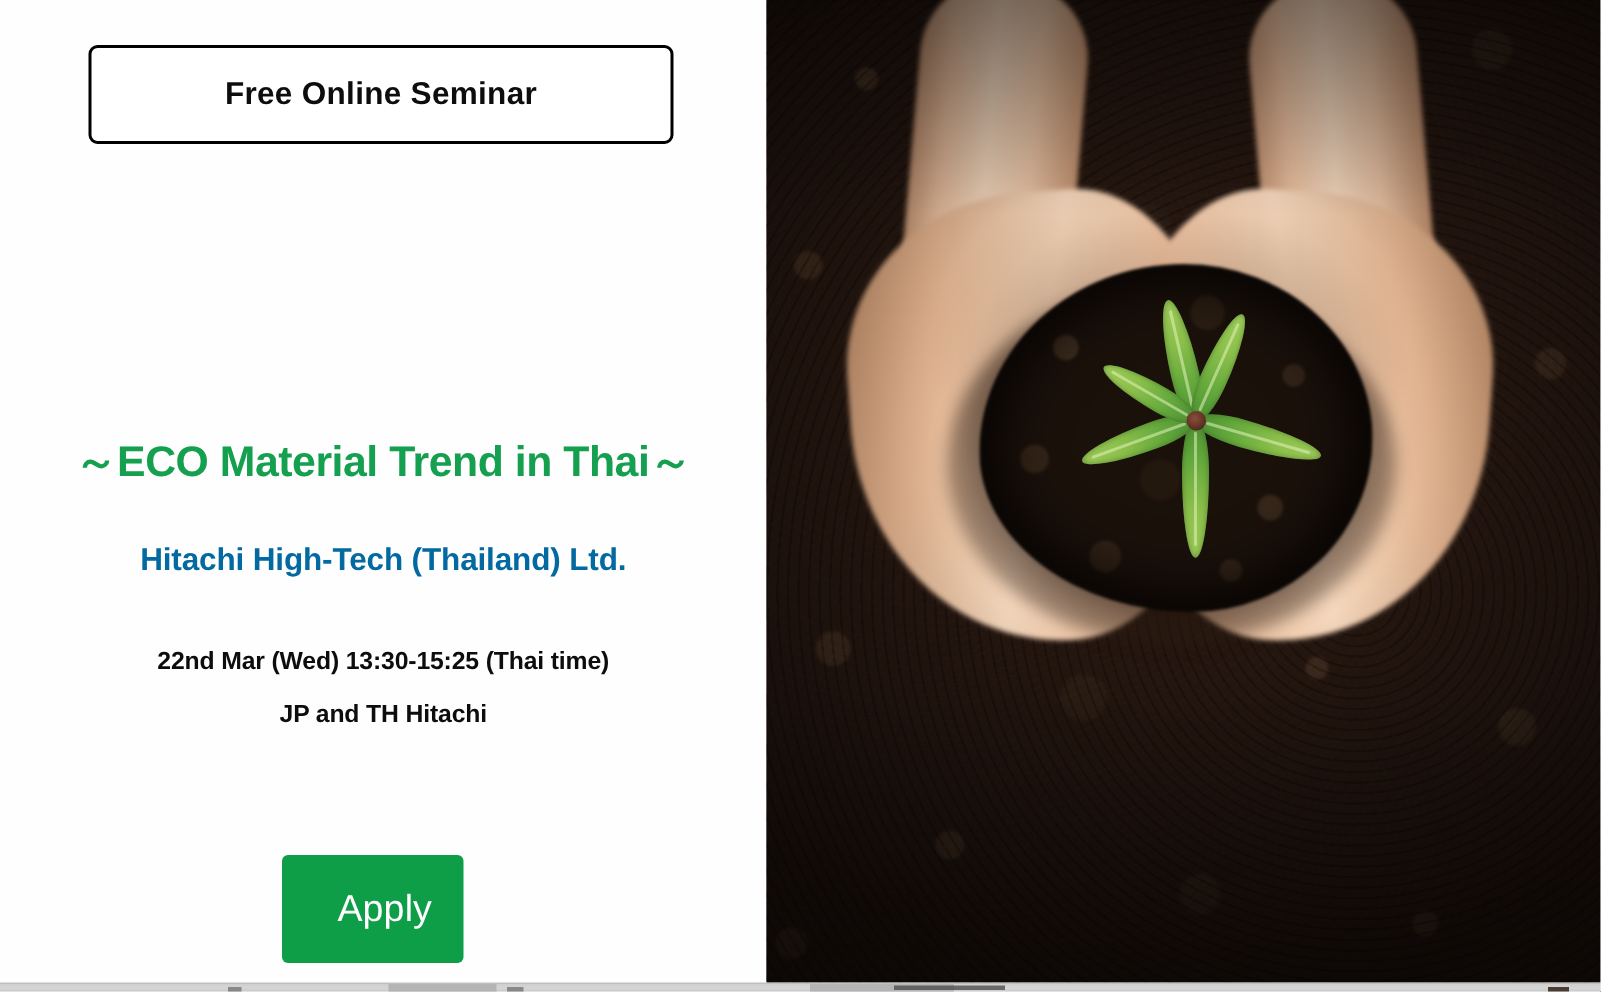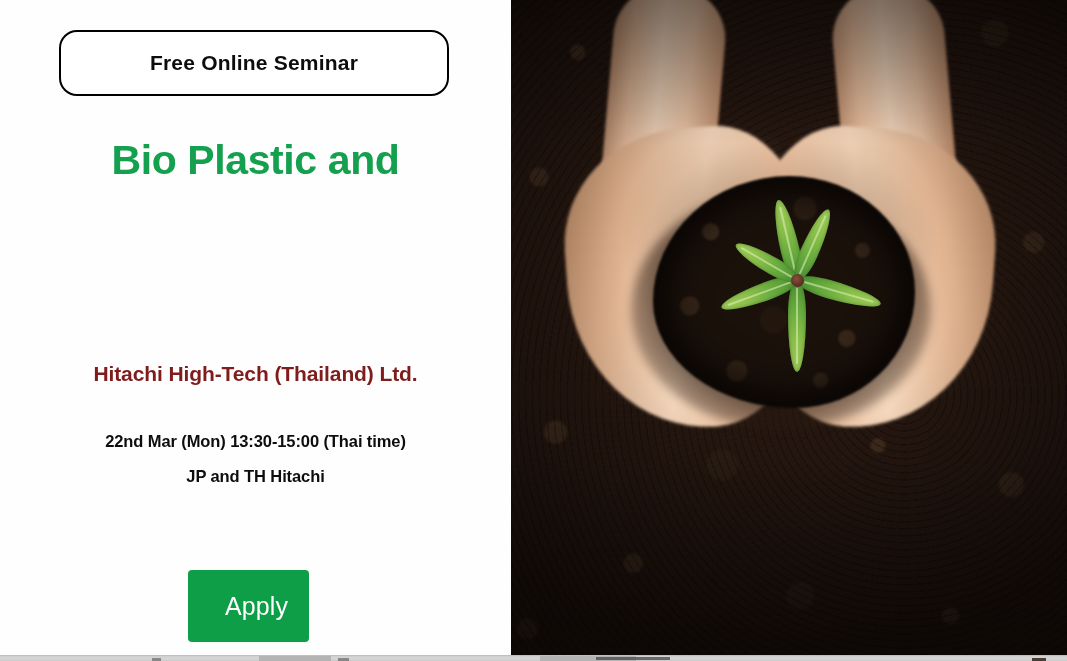--- a/index.html
+++ b/index.html
@@ -21,21 +21,21 @@
     position:absolute; left:0; top:0;
     width:511px; height:655px;
     background:#fefefe;
   }
 
   .seminar-badge{
     position:absolute;
     left:59px; top:30px;
     width:390px; height:66px;
     border:2.6px solid #000000;
-    border-radius:18px;
+    border-radius:6px;
     background:#ffffff;
     display:flex; align-items:center; justify-content:center;
   }
   .seminar-badge span{
     font-size:21px;
     font-weight:bold;
     color:#0d0d0d;
     letter-spacing:0.2px;
   }
 
@@ -65,21 +65,21 @@
     white-space:nowrap;
   }
 
   .company-line{
     position:absolute;
     left:0; top:362px;
     width:511px;
     text-align:center;
     font-size:21px;
     font-weight:bold;
-    color:#7f1d1d;
+    color:#0369a1;
     letter-spacing:-0.1px;
   }
 
   .details-block{
     position:absolute;
     left:0; top:424px;
     width:511px;
   }
   .detail-line{
     text-align:center;
@@ -305,28 +305,28 @@
 
 <div id="slide">
 
   <div id="left-panel">
 
     <div class="seminar-badge">
       <span>Free Online Seminar</span>
     </div>
 
     <div class="title-block">
-      <div class="title-line">Bio Plastic and</div>
-    </div>
-
+    </div>
+
+    <div class="subtitle-line">～ECO Material Trend in Thai～</div>
 
     <div class="company-line">Hitachi High-Tech (Thailand) Ltd.</div>
 
     <div class="details-block">
-      <div class="detail-line">22nd Mar (Mon) 13:30-15:00 (Thai time)</div>
+      <div class="detail-line">22nd Mar (Wed) 13:30-15:25 (Thai time)</div>
       <div class="detail-line">JP and TH Hitachi</div>
     </div>
 
     <div class="apply-button">
       <span>Apply</span>
     </div>
 
   </div>
 
   <div id="photo">

